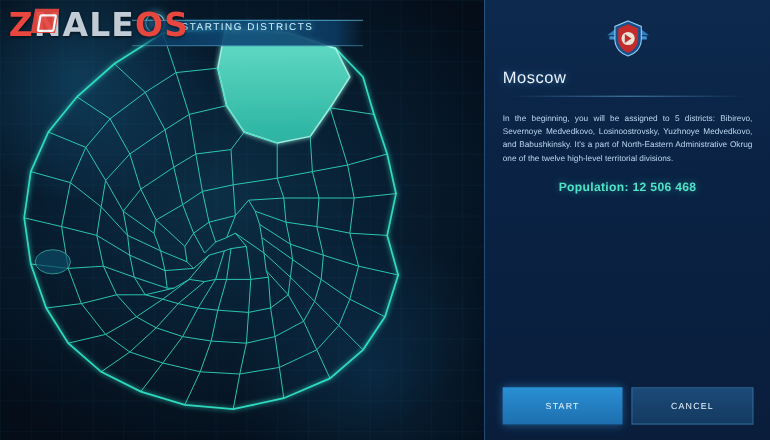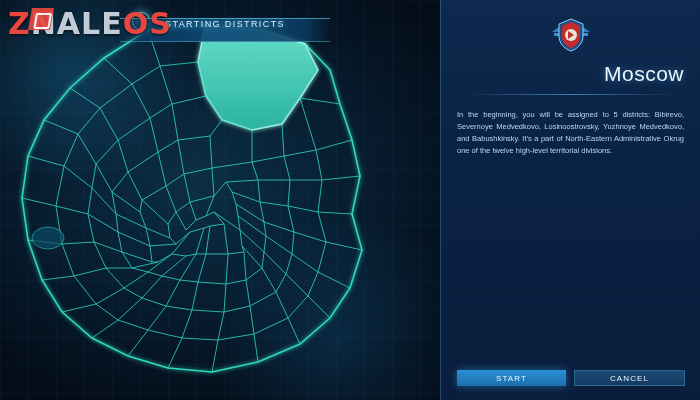--- a/index.html
+++ b/index.html
@@ -121,23 +121,23 @@
     box-sizing: border-box;
     padding: 12px 16px 0 16px;
   }
   #emblem {
     margin: 6px auto 0 auto;
     width: 46px; height: 34px;
     position: relative;
   }
   #city-title {
     margin-top: 10px;
-    text-align: right;
+    text-align: left;
     color: #eaf4ff;
-    font-size: 21px;
+    font-size: 15px;
     letter-spacing: 0.5px;
     text-shadow: 0 0 8px rgba(120,200,255,0.45);
   }
   #title-rule {
     margin: 8px auto 0 auto;
     width: 214px; height: 1px;
     background: linear-gradient(90deg, rgba(120,200,255,0) 0%, rgba(120,200,255,0.55) 50%, rgba(120,200,255,0) 100%);
   }
   .desc-p {
     color: #b9d6ef;
@@ -158,21 +158,21 @@
   }
   #button-row {
     position: absolute;
     left: 16px; bottom: 14px;
     width: 228px;
     display: flex;
     gap: 8px;
   }
   .btn {
     flex: 1;
-    height: 16px;
+    height: 34px;
     border: none;
     color: #eaf6ff;
     font-size: 8px;
     letter-spacing: 1.1px;
     font-family: "Liberation Sans", sans-serif;
     cursor: pointer;
   }
   #start-button {
     background: linear-gradient(180deg, #2a8fd4 0%, #1d6fae 100%);
     box-shadow: 0 0 8px rgba(60,170,240,0.45);
@@ -349,20 +349,24 @@
       </svg>
     </div>
 
     <div id="city-title">Moscow</div>
     <div id="title-rule"></div>
 
     <div id="desc-wrap">
       <p class="desc-p">In the beginning, you will be assigned to 5 districts: Bibirevo, Severnoye Medvedkovo, Losinoostrovsky, Yuzhnoye Medvedkovo, and Babushkinsky. It's a part of North-Eastern Administrative Okrug one of the twelve high-level territorial divisions.</p>
     </div>
 
+    <div id="population">
+      <span>Population:</span>
+      <span>12 506 468</span>
+    </div>
 
     <div id="button-row">
       <button class="btn" id="start-button">START</button>
       <button class="btn" id="cancel-button">CANCEL</button>
     </div>
 
   </div>
 </div>
 
 </body></html>

